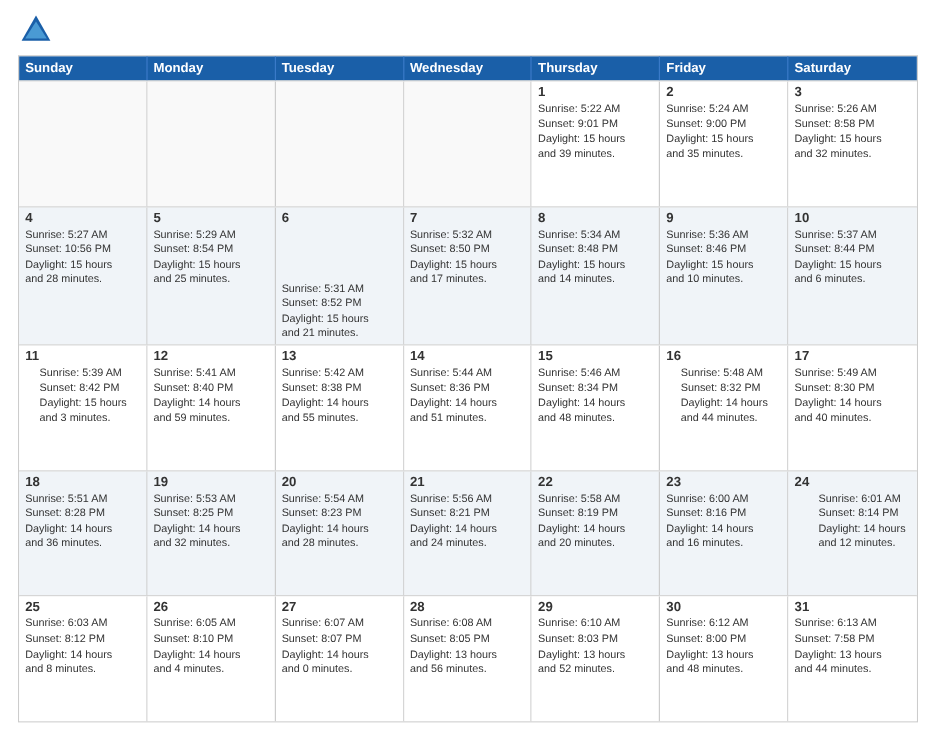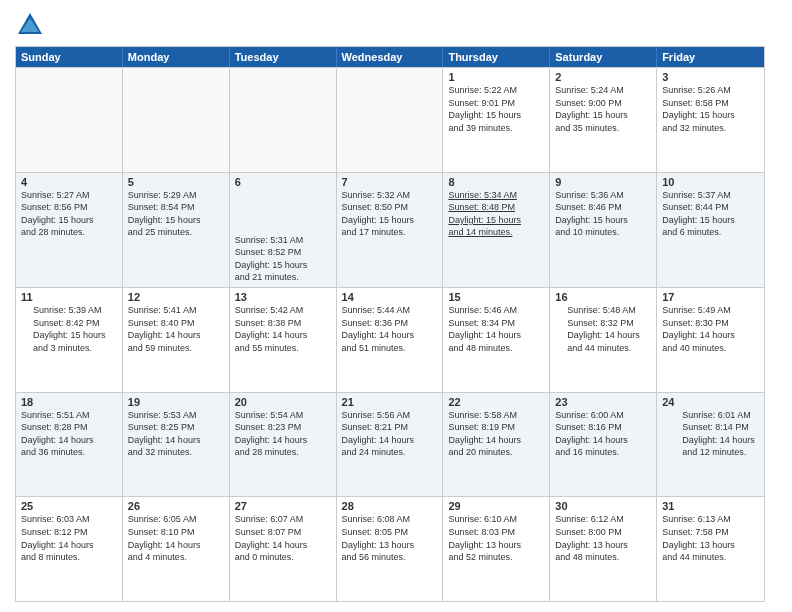--- a/index.html
+++ b/index.html
@@ -133,22 +133,22 @@
     </div>
   </div>
 
   <div class="calendar">
     <div class="cal-header" id="cal-header">
         <div class="cal-header-cell">Sunday</div>
         <div class="cal-header-cell">Monday</div>
         <div class="cal-header-cell">Tuesday</div>
         <div class="cal-header-cell">Wednesday</div>
         <div class="cal-header-cell">Thursday</div>
+        <div class="cal-header-cell">Friday</div>
         <div class="cal-header-cell">Saturday</div>
-        <div class="cal-header-cell">Friday</div>
       </div>
     <div class="cal-body" id="cal-body">
         <div class="cal-row">
           <div class="cal-cell empty"></div>
           <div class="cal-cell empty"></div>
           <div class="cal-cell empty"></div>
           <div class="cal-cell empty"></div>
           <div class="cal-cell">
             <div class="day-num">1</div>
             <div class="cell-info" style="white-space: pre-line;">Sunrise: 5:22 AM
@@ -168,21 +168,21 @@
             <div class="cell-info" style="white-space: pre-line;">Sunrise: 5:26 AM
 Sunset: 8:58 PM
 Daylight: 15 hours
 and 32 minutes.</div>
           </div>
         </div>
         <div class="cal-row">
           <div class="cal-cell alt">
             <div class="day-num">4</div>
             <div class="cell-info" style="white-space: pre-line;">Sunrise: 5:27 AM
-Sunset: 8:56 PM
+Sunset: 10:56 PM
 Daylight: 15 hours
 and 28 minutes.</div>
           </div>
           <div class="cal-cell alt">
             <div class="day-num">5</div>
             <div class="cell-info" style="white-space: pre-line;">Sunrise: 5:29 AM
 Sunset: 8:54 PM
 Daylight: 15 hours
 and 25 minutes.</div>
           </div>
@@ -195,21 +195,21 @@
           </div>
           <div class="cal-cell alt">
             <div class="day-num">7</div>
             <div class="cell-info" style="white-space: pre-line;">Sunrise: 5:32 AM
 Sunset: 8:50 PM
 Daylight: 15 hours
 and 17 minutes.</div>
           </div>
           <div class="cal-cell alt">
             <div class="day-num">8</div>
-            <div class="cell-info" style="white-space: pre-line; text-decoration: underline;">Sunrise: 5:34 AM
+            <div class="cell-info" style="white-space: pre-line;">Sunrise: 5:34 AM
 Sunset: 8:48 PM
 Daylight: 15 hours
 and 14 minutes.</div>
           </div>
           <div class="cal-cell alt">
             <div class="day-num">9</div>
             <div class="cell-info" style="white-space: pre-line;">Sunrise: 5:36 AM
 Sunset: 8:46 PM
 Daylight: 15 hours
 and 10 minutes.</div>

